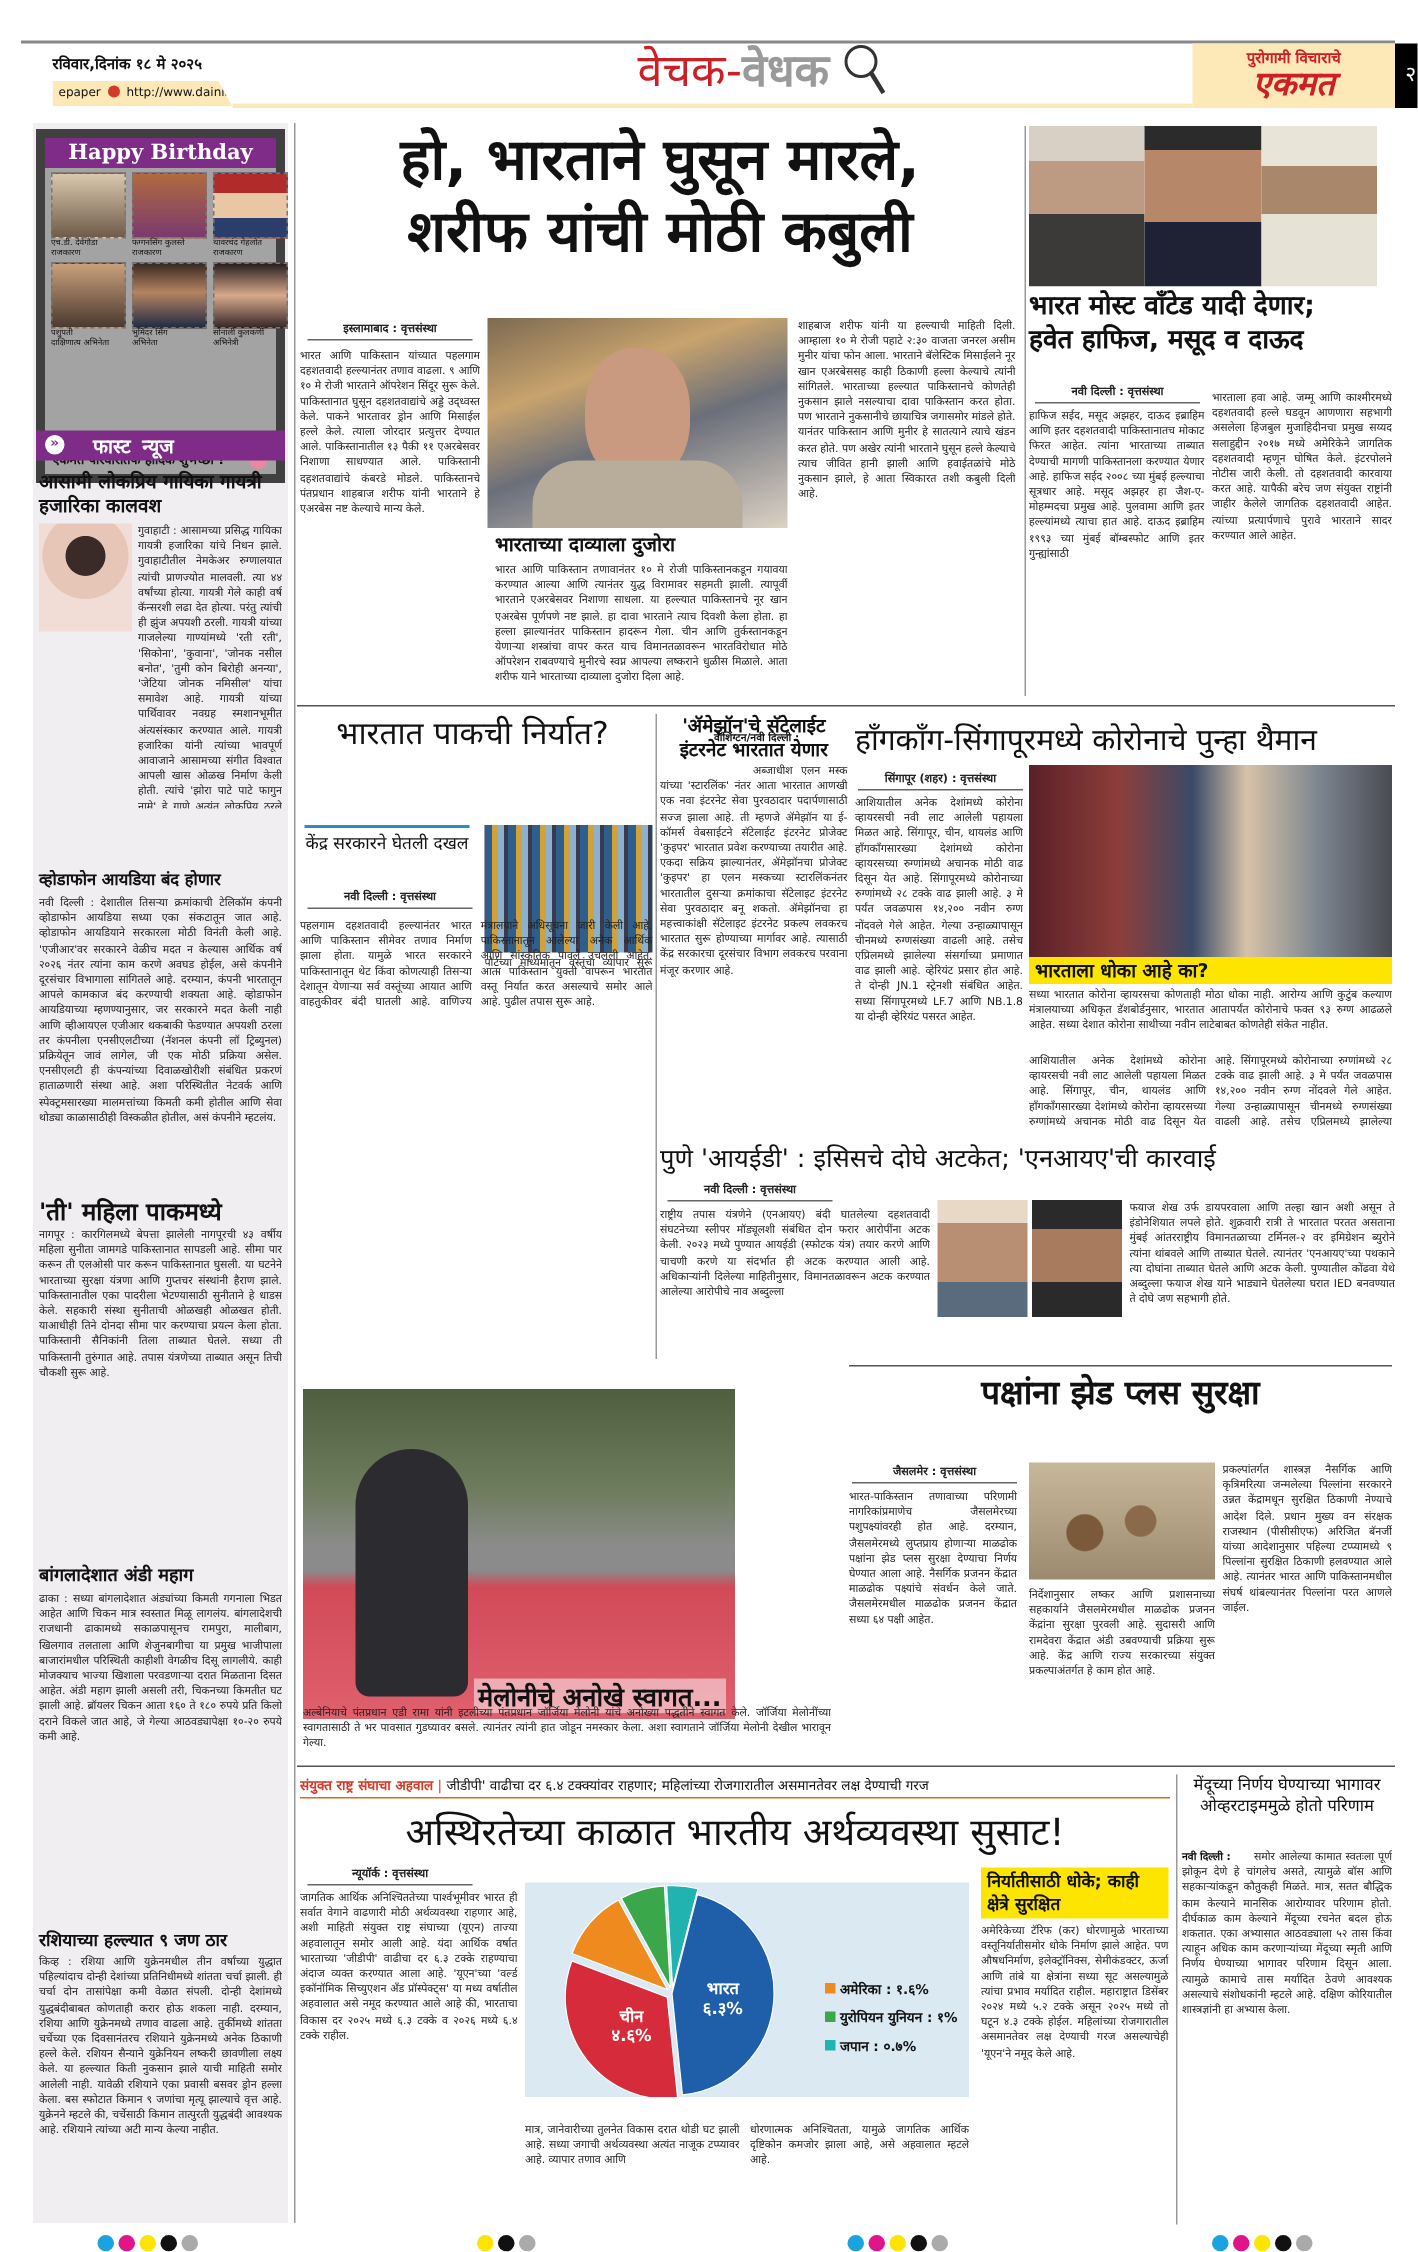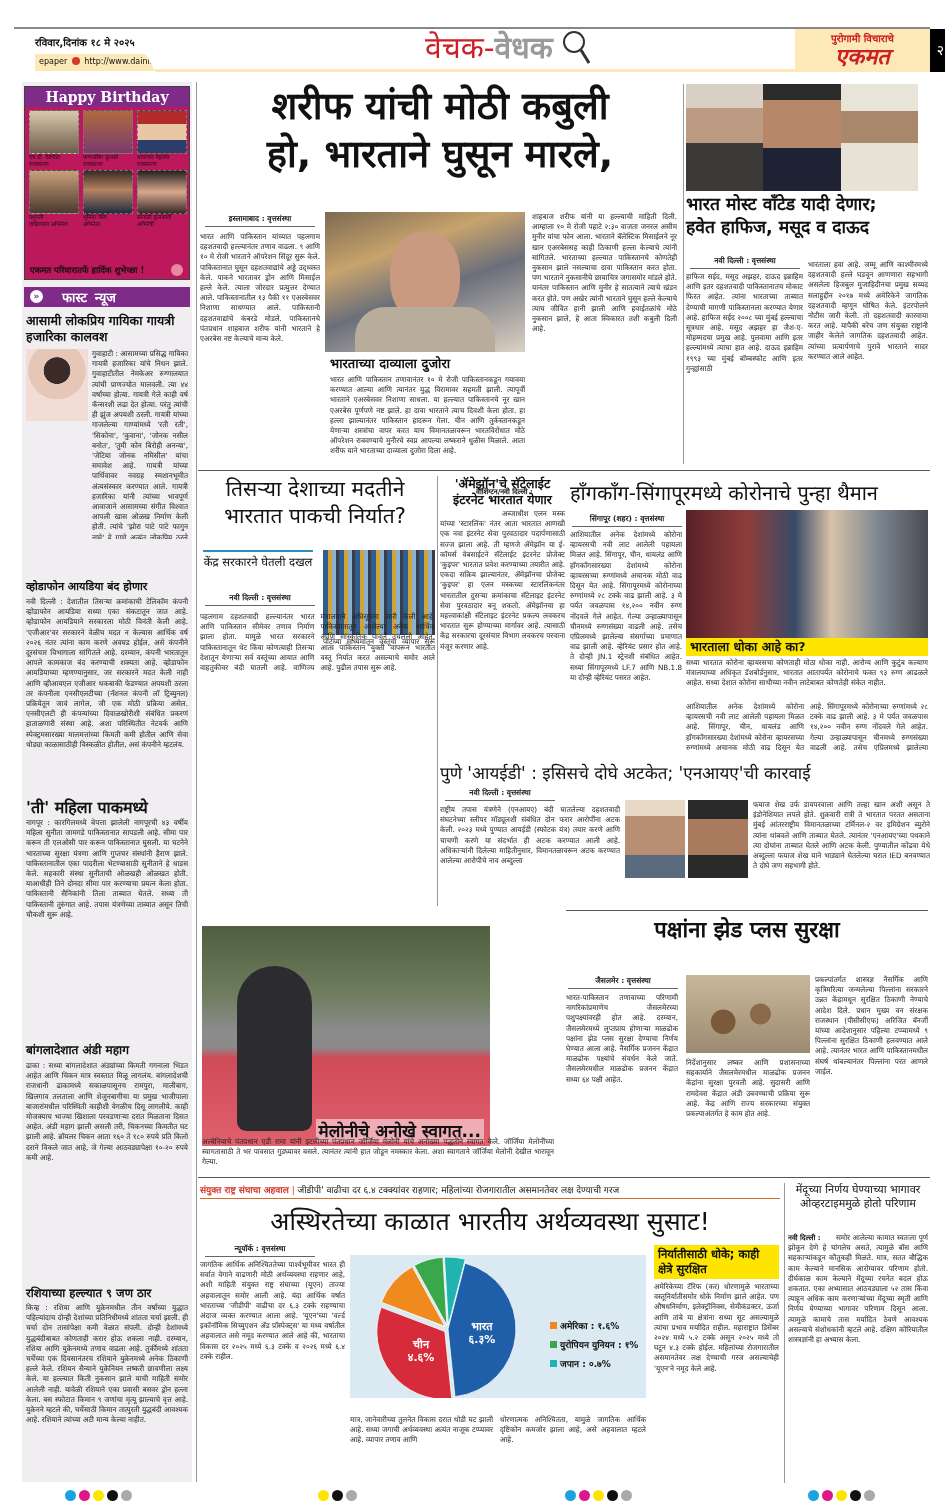--- a/index.html
+++ b/index.html
@@ -37,21 +37,21 @@
   </div>
   <div class="abs" style="left:760px;top:0;width:135px;height:43px;background:#fde8b8;text-align:center;">
     <div style="font-size:10px;color:#cc2026;font-weight:bold;margin-top:2px;">पुरोगामी विचाराचे</div>
     <div style="font-size:22px;color:#cc2026;font-weight:bold;font-style:italic;line-height:24px;">एकमत</div>
   </div>
   <div class="abs" style="left:895px;top:0;width:21px;height:43px;background:#000;color:#fff;font-size:14px;text-align:center;line-height:43px;">२</div>
 </div>
 
 <div class="abs" style="left:22px;top:82px;width:170px;height:1400px;background:#f0eef0;"></div>
 
-<div class="abs" style="left:24px;top:86px;width:166px;height:194px;background:#be185d;border:1px solid #404040;">
+<div class="abs" style="left:24px;top:86px;width:166px;height:236px;background:#a3a3a3;border:6px solid #404040;">
   <div style="background:#7e2c88;color:#fff;font-family:'DejaVu Serif',serif;font-weight:bold;font-size:14px;text-align:center;line-height:20px;height:20px;">Happy Birthday</div>
   <div style="display:grid;grid-template-columns:repeat(3,50px);column-gap:4px;row-gap:2px;padding:3px 4px 0 4px;">
     <div>
         <div style="height:44px;background:linear-gradient(#d9c7ad,#6e5c4a);border:1px dashed #777;"></div>
         <div style="font-size:5.5px;line-height:7px;">एच.डी. देवेगौडा</div>
         <div style="font-size:5.5px;line-height:7px;">राजकारण</div>
       </div>
     <div>
         <div style="height:44px;background:linear-gradient(#b06a3e,#7a3a6e);border:1px dashed #777;"></div>
         <div style="font-size:5.5px;line-height:7px;">फग्गनसिंग कुलस्ते</div>
@@ -107,22 +107,22 @@
   <div class="hl" style="font-size:12px;line-height:15px;">बांगलादेशात अंडी महाग</div>
   <div class="txt" style="margin-top:3px;height:155px;">ढाका : सध्या बांगलादेशात अंड्यांच्या किमती गगनाला भिडत आहेत आणि चिकन मात्र स्वस्तात मिळू लागलंय. बांगलादेशची राजधानी ढाकामध्ये सकाळपासूनच रामपुरा, मालीबाग, खिलगाव तलताला आणि शेजुनबागीचा या प्रमुख भाजीपाला बाजारांमधील परिस्थिती काहीशी वेगळीच दिसू लागलीये. काही मोजक्याच भाज्या खिशाला परवडणाऱ्या दरात मिळताना दिसत आहेत. अंडी महाग झाली असली तरी, चिकनच्या किमतीत घट झाली आहे. ब्रॉयलर चिकन आता १६० ते १८० रुपये प्रति किलो दराने विकले जात आहे, जे गेल्या आठवड्यापेक्षा १०-२० रुपये कमी आहे.</div>
 </div>
 
 <div class="abs" style="left:26px;top:1286px;width:162px;">
   <div class="hl" style="font-size:11.5px;line-height:14px;">रशियाच्या हल्ल्यात ९ जण ठार</div>
   <div class="txt" style="margin-top:3px;height:148px;">किव्ह : रशिया आणि युक्रेनमधील तीन वर्षांच्या युद्धात पहिल्यांदाच दोन्ही देशांच्या प्रतिनिधीमध्ये शांतता चर्चा झाली. ही चर्चा दोन तासांपेक्षा कमी वेळात संपली. दोन्ही देशांमध्ये युद्धबंदीबाबत कोणताही करार होऊ शकला नाही. दरम्यान, रशिया आणि युक्रेनमध्ये तणाव वाढला आहे. तुर्कीमध्ये शांतता चर्चेच्या एक दिवसानंतरच रशियाने युक्रेनमध्ये अनेक ठिकाणी हल्ले केले. रशियन सैन्याने युक्रेनियन लष्करी छावणीला लक्ष्य केले. या हल्ल्यात किती नुकसान झाले याची माहिती समोर आलेली नाही. यावेळी रशियाने एका प्रवासी बसवर ड्रोन हल्ला केला. बस स्फोटात किमान ९ जणांचा मृत्यू झाल्याचे वृत्त आहे. युक्रेनने म्हटले की, चर्चेसाठी किमान तात्पुरती युद्धबंदी आवश्यक आहे. रशियाने त्यांच्या अटी मान्य केल्या नाहीत.</div>
 </div>
 
 <div class="abs hl" style="left:200px;top:82px;width:480px;text-align:center;font-size:38px;line-height:48px;font-weight:900;">
+  <div>हो, भारताने घुसून मारले,</div>
   <div>शरीफ यांची मोठी कबुली</div>
-  <div>हो, भारताने घुसून मारले,</div>
 </div>
 <div class="abs dateline" style="left:205px;top:213px;width:110px;text-align:center;">इस्लामाबाद : वृत्तसंस्था</div>
 <div class="abs txt" style="left:200px;top:232px;width:120px;height:230px;">भारत आणि पाकिस्तान यांच्यात पहलगाम दहशतवादी हल्ल्यानंतर तणाव वाढला. ९ आणि १० मे रोजी भारताने ऑपरेशन सिंदूर सुरू केले. पाकिस्तानात घुसून दहशतवाद्यांचे अड्डे उद्ध्वस्त केले. पाकने भारतावर ड्रोन आणि मिसाईल हल्ले केले. त्याला जोरदार प्रत्युत्तर देण्यात आले. पाकिस्तानातील १३ पैकी ११ एअरबेसवर निशाणा साधण्यात आले. पाकिस्तानी दहशतवाद्यांचे कंबरडे मोडले. पाकिस्तानचे पंतप्रधान शाहबाज शरीफ यांनी भारताने हे एअरबेस नष्ट केल्याचे मान्य केले.</div>
 <div class="abs photo" style="left:325px;top:212px;width:200px;height:140px;background:linear-gradient(160deg,#7c6a52 0%,#c8a36d 30%,#6b6f7a 55%,#dcd2c4 100%);">
   <div style="position:absolute;left:65px;top:20px;width:70px;height:90px;border-radius:45%;background:#c99a7f;"></div>
   <div style="position:absolute;left:30px;top:95px;width:140px;height:50px;background:#b7ad9a;border-radius:30px 30px 0 0;"></div>
 </div>
 <div class="abs hl" style="left:330px;top:357px;font-size:13px;">भारताच्या दाव्याला दुजोरा</div>
 <div class="abs txt" style="left:330px;top:375px;width:195px;height:88px;">भारत आणि पाकिस्तान तणावानंतर १० मे रोजी पाकिस्तानकडून गयावया करण्यात आल्या आणि त्यानंतर युद्ध विरामावर सहमती झाली. त्यापूर्वी भारताने एअरबेसवर निशाणा साधला. या हल्ल्यात पाकिस्तानचे नूर खान एअरबेस पूर्णपणे नष्ट झाले. हा दावा भारताने त्याच दिवशी केला होता. हा हल्ला झाल्यानंतर पाकिस्तान हादरून गेला. चीन आणि तुर्कस्तानकडून येणाऱ्या शस्त्रांचा वापर करत याच विमानतळावरून भारतविरोधात मोठे ऑपरेशन राबवण्याचे मुनीरचे स्वप्न आपल्या लष्कराने धुळीस मिळाले. आता शरीफ याने भारताच्या दाव्याला दुजोरा दिला आहे.</div>
 <div class="abs txt" style="left:532px;top:212px;width:145px;height:250px;">शाहबाज शरीफ यांनी या हल्ल्याची माहिती दिली. आम्हाला १० मे रोजी पहाटे २:३० वाजता जनरल असीम मुनीर यांचा फोन आला. भारताने बॅलेस्टिक मिसाईलने नूर खान एअरबेससह काही ठिकाणी हल्ला केल्याचे त्यांनी सांगितले. भारताच्या हल्ल्यात पाकिस्तानचे कोणतेही नुकसान झाले नसल्याचा दावा पाकिस्तान करत होता. पण भारताने नुकसानीचे छायाचित्र जगासमोर मांडले होते. यानंतर पाकिस्तान आणि मुनीर हे सातत्याने त्याचे खंडन करत होते. पण अखेर त्यांनी भारताने घुसून हल्ले केल्याचे त्याच जीवित हानी झाली आणि हवाईतळांचे मोठे नुकसान झाले, हे आता स्विकारत तशी कबुली दिली आहे.</div>
@@ -136,21 +136,20 @@
   <div>भारत मोस्ट वाँटेड यादी देणार;</div>
   <div>हवेत हाफिज, मसूद व दाऊद</div>
 </div>
 <div class="abs dateline" style="left:690px;top:255px;width:110px;text-align:center;">नवी दिल्ली : वृत्तसंस्था</div>
 <div class="abs txt" style="left:686px;top:272px;width:117px;height:190px;">हाफिज सईद, मसूद अझहर, दाऊद इब्राहिम आणि इतर दहशतवादी पाकिस्तानातच मोकाट फिरत आहेत. त्यांना भारताच्या ताब्यात देण्याची मागणी पाकिस्तानला करण्यात येणार आहे. हाफिज सईद २००८ च्या मुंबई हल्ल्याचा सूत्रधार आहे. मसूद अझहर हा जैश-ए-मोहम्मदचा प्रमुख आहे. पुलवामा आणि इतर हल्ल्यांमध्ये त्याचा हात आहे. दाऊद इब्राहिम १९९३ च्या मुंबई बॉम्बस्फोट आणि इतर गुन्ह्यांसाठी</div>
 <div class="abs txt" style="left:808px;top:260px;width:120px;height:202px;">भारताला हवा आहे. जम्मू आणि काश्मीरमध्ये दहशतवादी हल्ले घडवून आणणारा सहभागी असलेला हिजबुल मुजाहिदीनचा प्रमुख सय्यद सलाहुद्दीन २०१७ मध्ये अमेरिकेने जागतिक दहशतवादी म्हणून घोषित केले. इंटरपोलने नोटीस जारी केली. तो दहशतवादी कारवाया करत आहे. यापैकी बरेच जण संयुक्त राष्ट्रांनी जाहीर केलेले जागतिक दहशतवादी आहेत. त्यांच्या प्रत्यार्पणाचे पुरावे भारताने सादर करण्यात आले आहेत.</div>
 
 <div class="abs rule" style="left:198px;top:470px;width:732px;"></div>
 
 <div class="abs hl" style="left:200px;top:476px;width:230px;text-align:center;font-size:21px;line-height:27px;font-weight:normal;">
-  <div>तिसऱ्या देशाच्या मदतीने</div>
   <div>भारतात पाकची निर्यात?</div>
 </div>
 <div class="abs" style="left:203px;top:550px;width:110px;border-top:2px solid #2a8fc0;padding-top:3px;text-align:center;font-size:11.5px;line-height:14px;">केंद्र सरकारने घेतली दखल</div>
 <div class="abs dateline" style="left:205px;top:592px;width:110px;text-align:center;">नवी दिल्ली : वृत्तसंस्था</div>
 <div class="abs photo" style="left:323px;top:550px;width:112px;height:85px;background:repeating-linear-gradient(90deg,#2e5e8c 0 5px,#d2a23a 5px 9px,#8ab2cf 9px 13px,#3a3a4a 13px 16px);"></div>
 <div class="abs txt" style="left:323px;top:637px;width:112px;height:12px;">पोर्टच्या माध्यमातून वस्तूंचा व्यापार सुरू आहे.</div>
 <div class="abs txt" style="left:200px;top:612px;width:235px;height:350px;column-count:2;column-gap:6px;">पहलगाम दहशतवादी हल्ल्यानंतर भारत आणि पाकिस्तान सीमेवर तणाव निर्माण झाला होता. यामुळे भारत सरकारने पाकिस्तानातून थेट किंवा कोणत्याही तिसऱ्या देशातून येणाऱ्या सर्व वस्तूंच्या आयात आणि वाहतुकीवर बंदी घातली आहे. वाणिज्य मंत्रालयाने अधिसूचना जारी केली आहे. पाकिस्तानातून आलेल्या अनेक आर्थिक आणि सांस्कृतिक पावले उचलली आहेत. आता पाकिस्तान युक्ती वापरून भारतात वस्तू निर्यात करत असल्याचे समोर आले आहे. पुढील तपास सुरू आहे.</div>
 
 <div class="abs hl" style="left:440px;top:476px;width:125px;text-align:center;font-size:12.5px;line-height:16px;font-weight:bold;">
   <div>'ॲमेझॉन'चे सॅटेलाईट</div>

